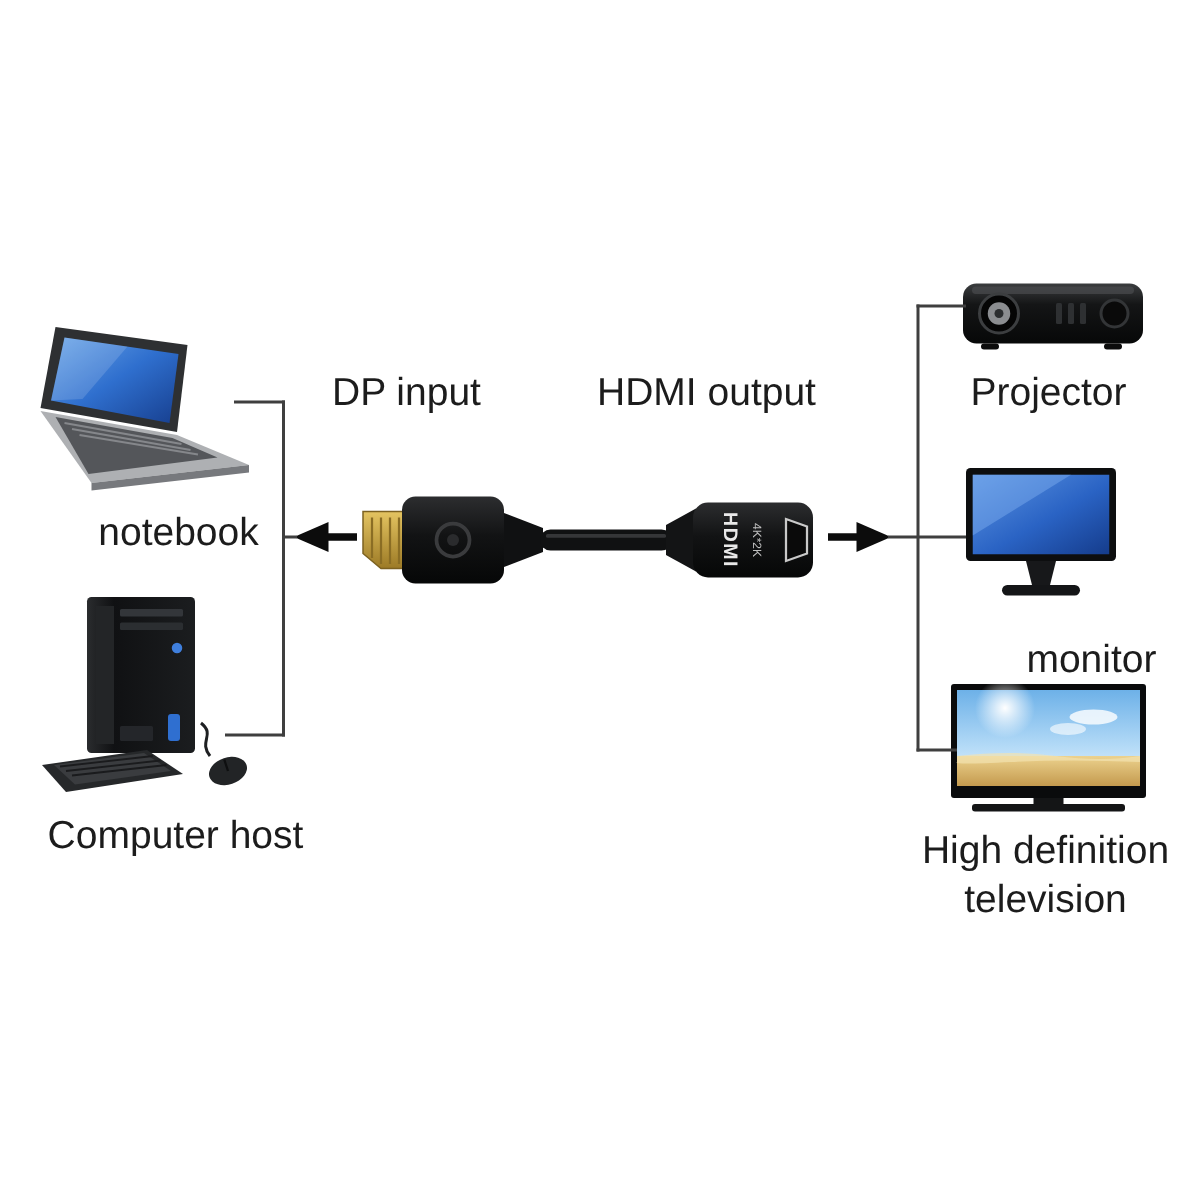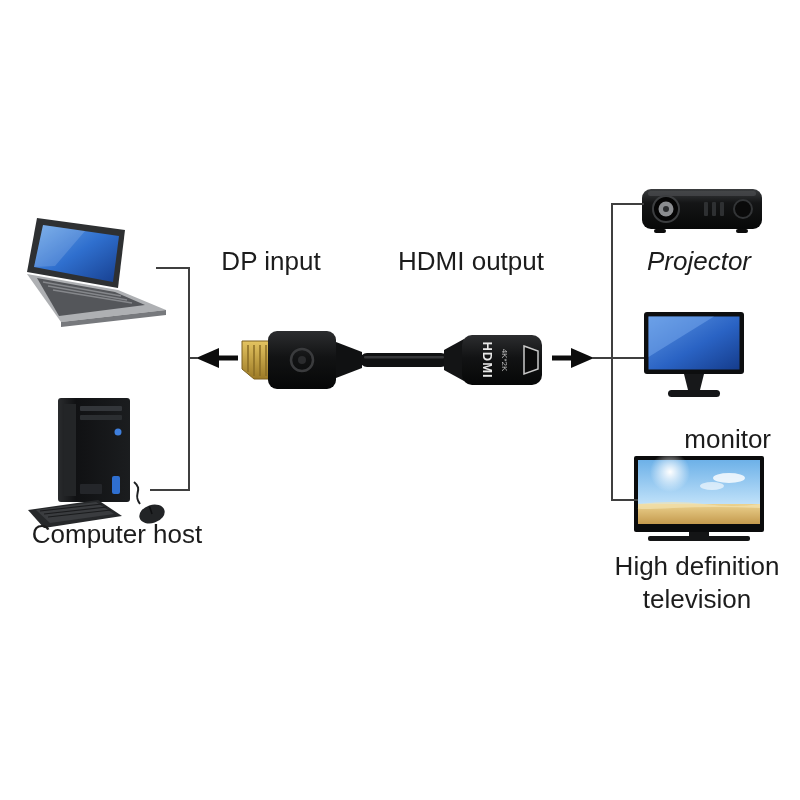--- a/index.html
+++ b/index.html
@@ -24,24 +24,24 @@
     white-space: normal;
   }
   .dev { position: absolute; }
   .dev svg { display: block; }
   .cline {
     position: absolute;
     background: #3f3f3f;
   }
   
   .lbl-notebook      { left: 38px;  top: 338px; width: 162px; }
-  .lbl-computer-host { left: 12px;  top: 518px; width: 210px; }
+  .lbl-computer-host { left: 12px;  top: 540px; width: 210px; }
   .lbl-dp-input      { left: 196px; top: 245px; width: 150px; }
   .lbl-hdmi-output   { left: 381px; top: 245px; width: 180px; }
-  .lbl-projector     { left: 619px; top: 245px; width: 160px; font-style: italic; }
+  .lbl-projector     { left: 619px; top: 245px; width: 160px; }
   .lbl-monitor       { left: 621px; top: 423px; width: 150px; text-align: right; }
   .lbl-hdtv          { left: 588px; top: 550px; width: 218px; }
   
   .dev-laptop    { left: 25px;  top: 216px; }
   .dev-desktop   { left: 28px;  top: 398px; }
   .dev-projector { left: 640px; top: 182px; }
   .dev-monitor   { left: 644px; top: 312px; }
   .dev-tv        { left: 634px; top: 456px; }
   .dev-adapter   { left: 236px; top: 326px; }
   .arrow-left    { left: 196px; top: 347px; }
@@ -76,20 +76,21 @@
       <polygon points="2,58 93,74 141,94 36,106" fill="#aeb0b3"></polygon>
       <polygon points="12,62 90,76 120,89 34,100" fill="#54565a"></polygon>
       <g stroke="#85878b" stroke-width="1.5">
         <line x1="18" y1="66" x2="96" y2="80"></line>
         <line x1="23" y1="70" x2="102" y2="84"></line>
         <line x1="28" y1="74" x2="107" y2="87"></line>
       </g>
       <polygon points="36,106 141,94 141,99 36,111" fill="#77797d"></polygon>
     </svg>
   </div>
+  <div class="label lbl-notebook">notebook</div>
 
   <div class="dev dev-desktop">
     <svg width="158" height="132" viewBox="0 0 158 132">
       <defs>
         <linearGradient id="twr" x1="0" y1="0" x2="1" y2="0">
           <stop offset="0" stop-color="#2a2c2e"></stop>
           <stop offset="0.25" stop-color="#101113"></stop>
           <stop offset="1" stop-color="#1b1d1f"></stop>
         </linearGradient>
       </defs>

